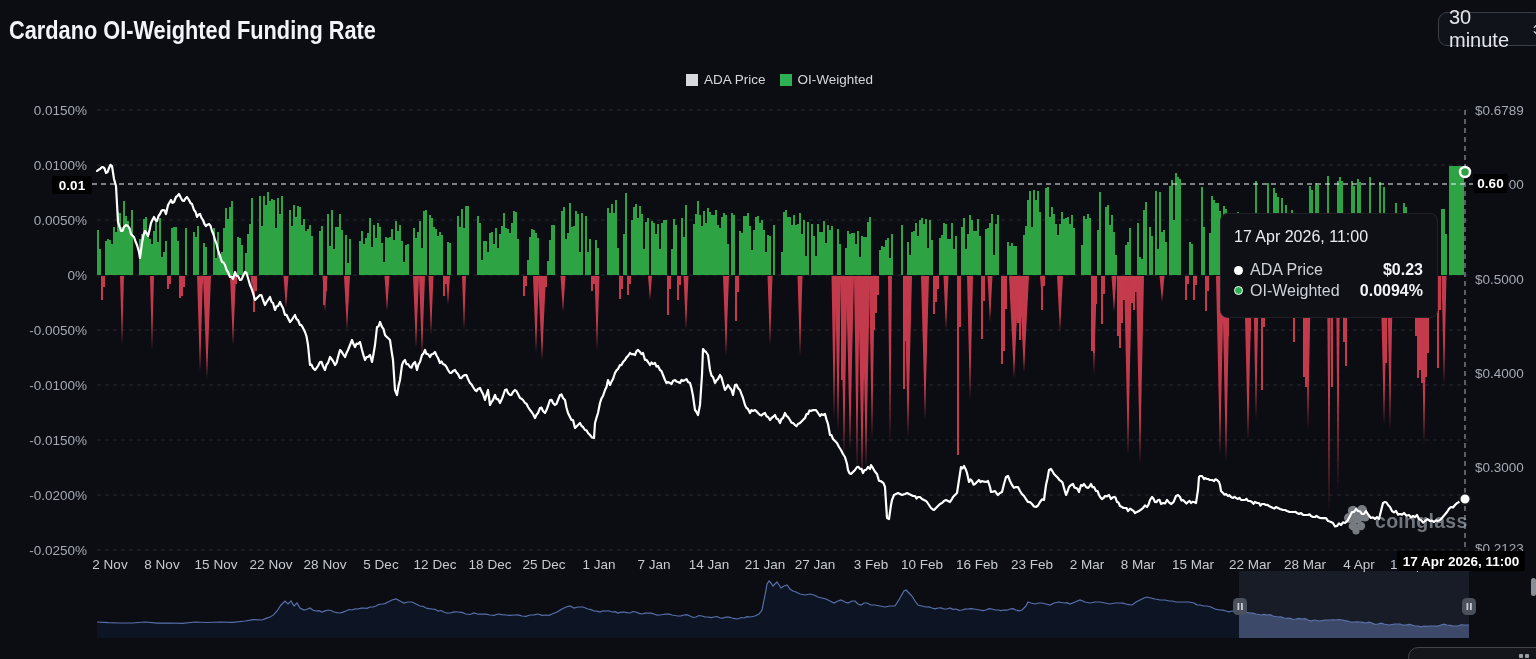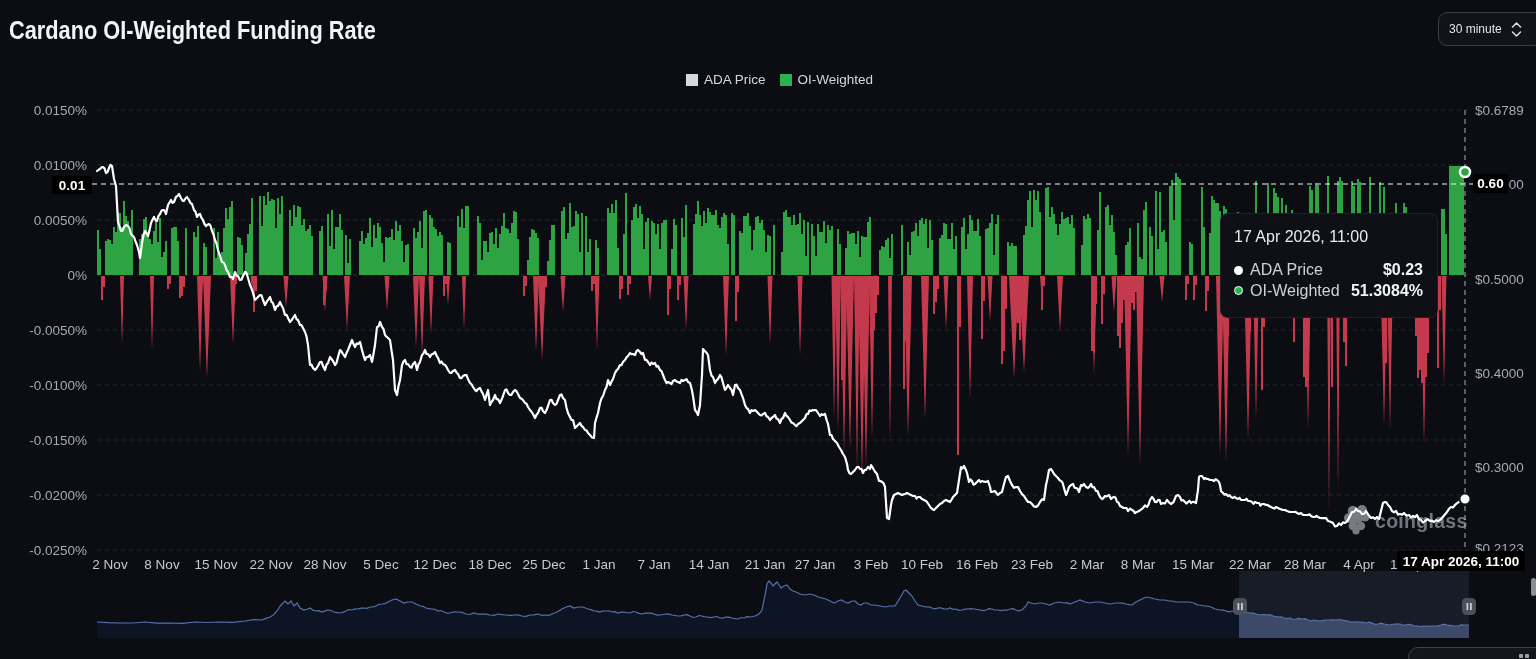--- a/index.html
+++ b/index.html
@@ -2,21 +2,21 @@
 <html><head><meta charset="utf-8"><style>
 html,body{margin:0;padding:0;background:#0b0d12;width:1536px;height:659px;overflow:hidden}
 *{box-sizing:border-box}
 body{font-family:"Liberation Sans",sans-serif;position:relative}
 .abs{position:absolute}
 </style></head>
 <body>
 <div class="abs" style="left:9px;top:16px;font-size:25px;font-weight:700;color:#f2f4f7;transform:scaleX(0.87);transform-origin:0 0;white-space:nowrap">Cardano OI-Weighted Funding Rate</div>
 
 <div class="abs" style="left:1438px;top:12px;width:105px;height:34px;border:1px solid #3a3e47;border-radius:9px;background:#11131a;display:flex;align-items:center;padding-left:10px">
-<span style="font-size:12px;color:#e3e5ea">30 minute</span>
+<span style="font-size:20px;color:#e3e5ea">30 minute</span>
 <svg width="11" height="17" style="margin-left:9px" viewBox="0 0 11 17">
 <path d="M1.5 6 L5.5 2 L9.5 6" stroke="#dfe2e7" stroke-width="1.5" fill="none" stroke-linecap="round" stroke-linejoin="round"></path>
 <path d="M1.5 11 L5.5 15 L9.5 11" stroke="#dfe2e7" stroke-width="1.5" fill="none" stroke-linecap="round" stroke-linejoin="round"></path>
 </svg>
 </div>
 
 <div class="abs" style="left:686px;top:72px;display:flex;align-items:center;font-size:13.5px;color:#d4d7dc">
 <span style="width:12px;height:12px;background:#d6d9dd;display:inline-block;margin-right:6px"></span>
 <span>ADA Price</span>
 <span style="width:12px;height:12px;background:#2bb152;display:inline-block;margin:0 6px 0 14px"></span>
@@ -186,18 +186,18 @@
 <div class="abs" style="left:1220px;top:213px;width:218px;height:105px;background:rgb(14,16,21);border:1px solid rgba(255,255,255,0.07);border-radius:8px;padding:14px 14px 0 13px;color:#e6e9ed">
 <div style="font-size:16px;color:#e8ebef">17 Apr 2026, 11:00</div>
 <div style="display:flex;align-items:center;margin-top:15px;font-size:16px">
 <span style="width:9px;height:9px;border-radius:50%;background:#ffffff;margin-right:7px"></span>
 <span style="color:#ced2d9">ADA Price</span>
 <span style="margin-left:auto;font-weight:700;color:#f2f4f7">$0.23</span>
 </div>
 <div style="display:flex;align-items:center;margin-top:2.5px;font-size:16px">
 <span style="width:9px;height:9px;border-radius:50%;background:#2bb152;border:1.5px solid #fff;margin-right:7px"></span>
 <span style="color:#ced2d9">OI-Weighted</span>
-<span style="margin-left:auto;font-weight:700;color:#f2f4f7">51.3084%</span>
+<span style="margin-left:auto;font-weight:700;color:#f2f4f7">0.0094%</span>
 </div>
 </div>
 
 <div class="abs" style="left:1408px;top:647px;width:140px;height:20px;background:#14161b;border:1.5px solid #3f434b;border-radius:10px"></div>
 <div class="abs" style="left:1519px;top:654px;width:4px;height:4px;border-radius:1px;background:#9aa0a8"></div>
 <div class="abs" style="left:1525px;top:654px;width:4px;height:4px;border-radius:1px;background:#9aa0a8"></div>
 </body></html>

